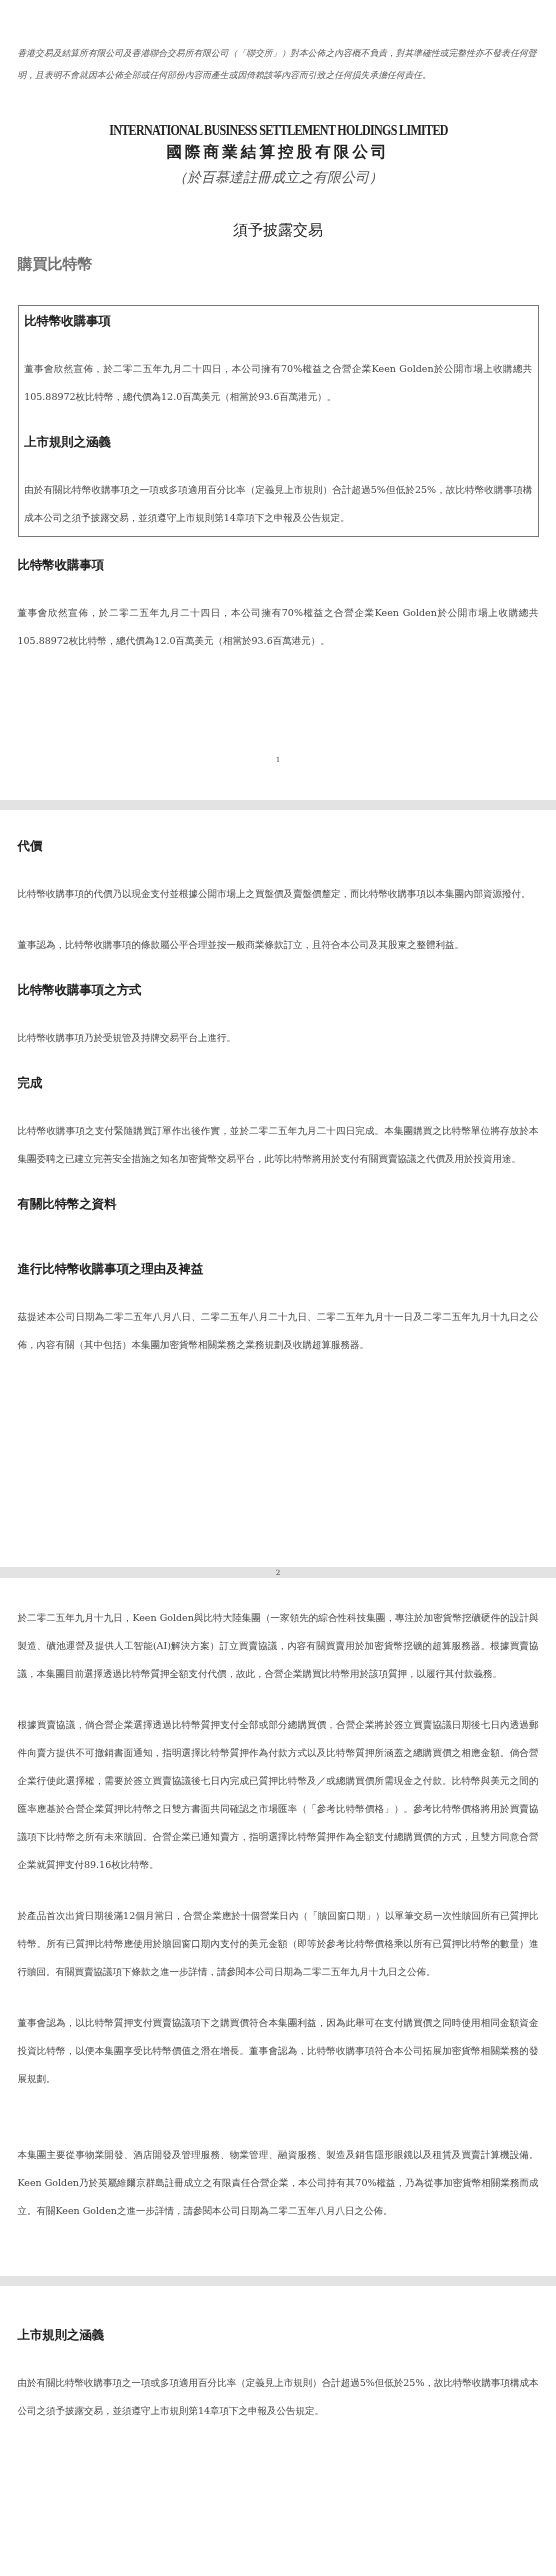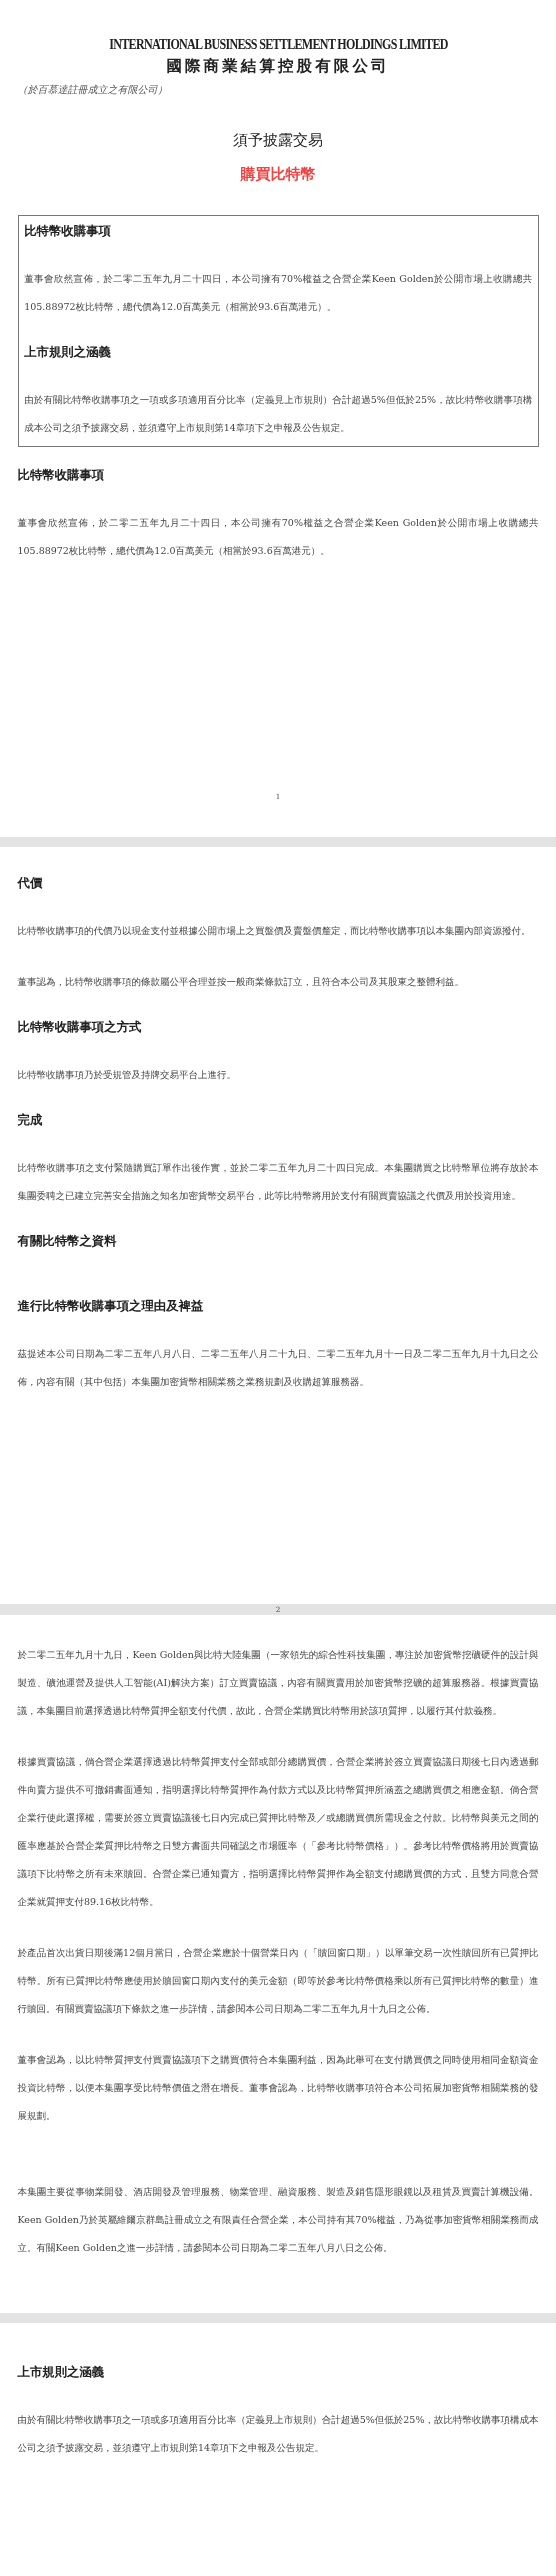--- a/index.html
+++ b/index.html
@@ -7,34 +7,35 @@
     .page { position: relative; background: #ffffff; box-sizing: border-box; padding: 0 17.5px; }
     .sep { height: 10.3px; background: #e3e3e3; }
     .p1 { height: 800px; }
     .p2 { height: 757px; }
     .p3 { height: 698px; }
     .p4 { height: 805px; }
     .pnum { position: absolute; left: 0; right: 0; text-align: center; font-size: 7.2px; color: #444; }
     .disclaimer { font-style: italic; font-size: 8.8px; line-height: 21.6px; color: #555; padding-top: 43px; margin: 0; }
     .co-en { text-align: center; font-family: "Liberation Serif", serif; font-weight: bold; font-size: 14px; letter-spacing: -0.8px; margin-top: 37px; color: #222; transform: scaleX(0.86); }
     .co-zh { text-align: center; font-family: "DejaVu Sans", sans-serif; font-weight: bold; font-size: 15.5px; letter-spacing: 3.1px; margin-top: 3.1px; color: #222; }
-    .co-inc { text-align: left; font-style: italic; font-size: 10px; margin-top: 6.2px; color: #555; }
+    .co-inc { text-align: center; font-style: italic; font-size: 14px; margin-top: 6.2px; color: #555; }
     .co-code { text-align: center; font-weight: bold; font-size: 9.8px; margin-top: 7.2px; color: #222; }
     .title1 { text-align: center; font-family: "DejaVu Sans", sans-serif; font-weight: normal; font-size: 15px; margin-top: 34px; color: #222; }
-    .title2 { text-align: center; font-family: "DejaVu Sans", sans-serif; font-weight: bold; font-size: 15px; margin-top: 14.4px; color: #ef4444; }
+    .title2 { text-align: left; font-family: "DejaVu Sans", sans-serif; font-weight: bold; font-size: 15px; margin-top: 14.4px; color: #737373; }
     .box { border: 0.8px solid #777; margin-top: 31px; padding: 7.2px 5.2px 4.1px 5.7px; }
     h2 { font-family: "DejaVu Sans", sans-serif; font-weight: bold; font-size: 12.4px; margin: 0; color: #222; }
     p.body { font-size: 9.5px; line-height: 28px; margin: 0; text-align: justify; color: #444; }
     .gap-h { height: 25px; }
     .gap-p { height: 23px; }
   </style>
 </head>
 <body>
 
 <div class="page p1">
+  <p class="disclaimer">香港交易及結算所有限公司及香港聯合交易所有限公司（「聯交所」）對本公佈之內容概不負責，對其準確性或完整性亦不發表任何聲明，且表明不會就因本公佈全部或任何部份內容而產生或因倚賴該等內容而引致之任何損失承擔任何責任。</p>
   <div class="co-en">INTERNATIONAL BUSINESS SETTLEMENT HOLDINGS LIMITED</div>
   <div class="co-zh">國際商業結算控股有限公司</div>
   <div class="co-inc">（於百慕達註冊成立之有限公司）</div>
   <div class="title1">須予披露交易</div>
   <div class="title2">購買比特幣</div>
 
   <div class="box">
     <h2>比特幣收購事項</h2>
     <div class="gap-h"></div>
     <p class="body">董事會欣然宣佈，於二零二五年九月二十四日，本公司擁有70%權益之合營企業Keen Golden於公開市場上收購總共105.88972枚比特幣，總代價為12.0百萬美元（相當於93.6百萬港元）。</p>

